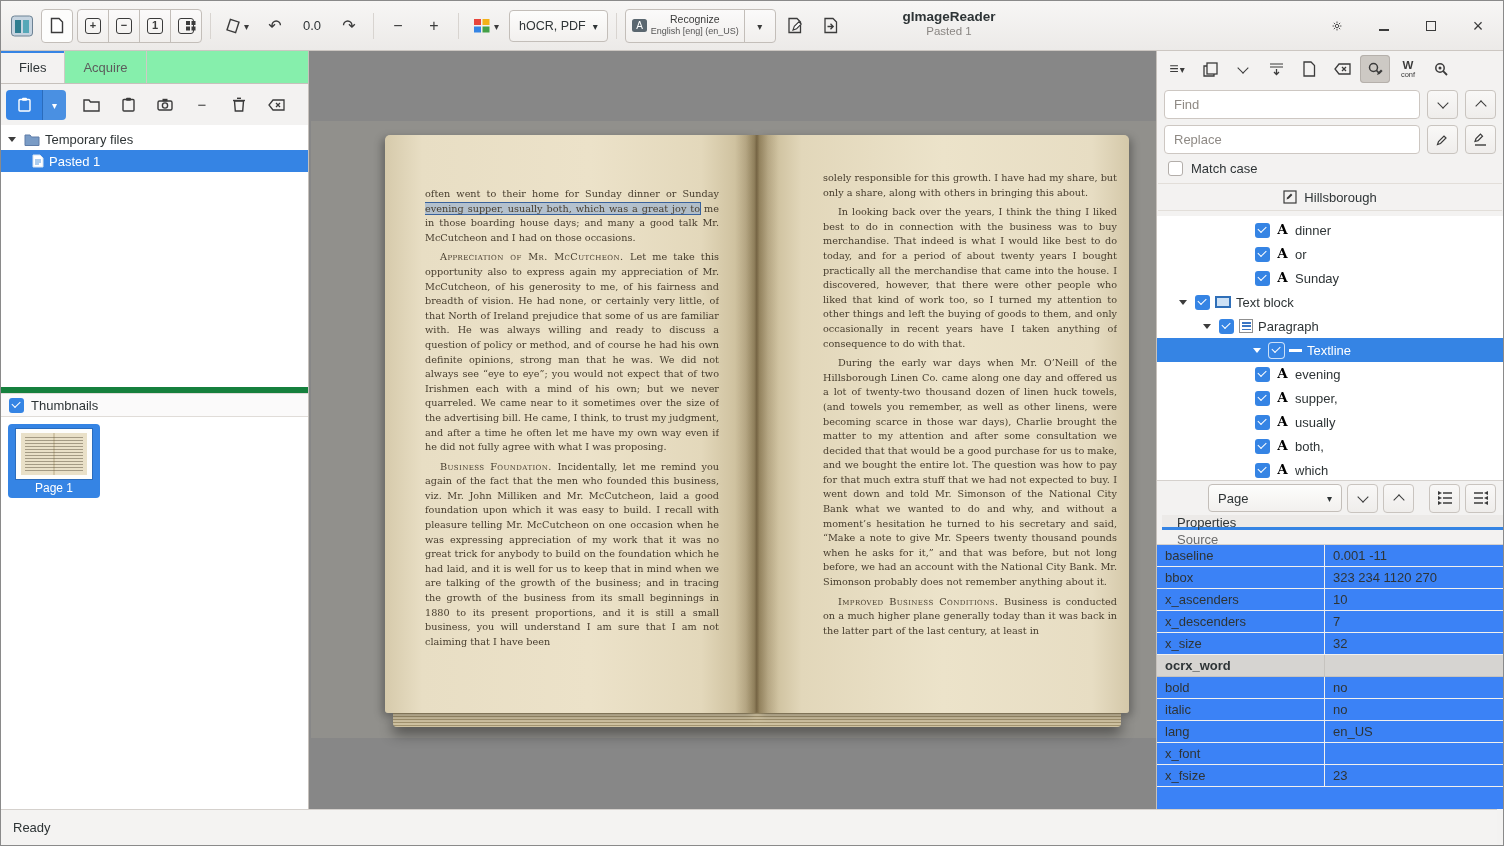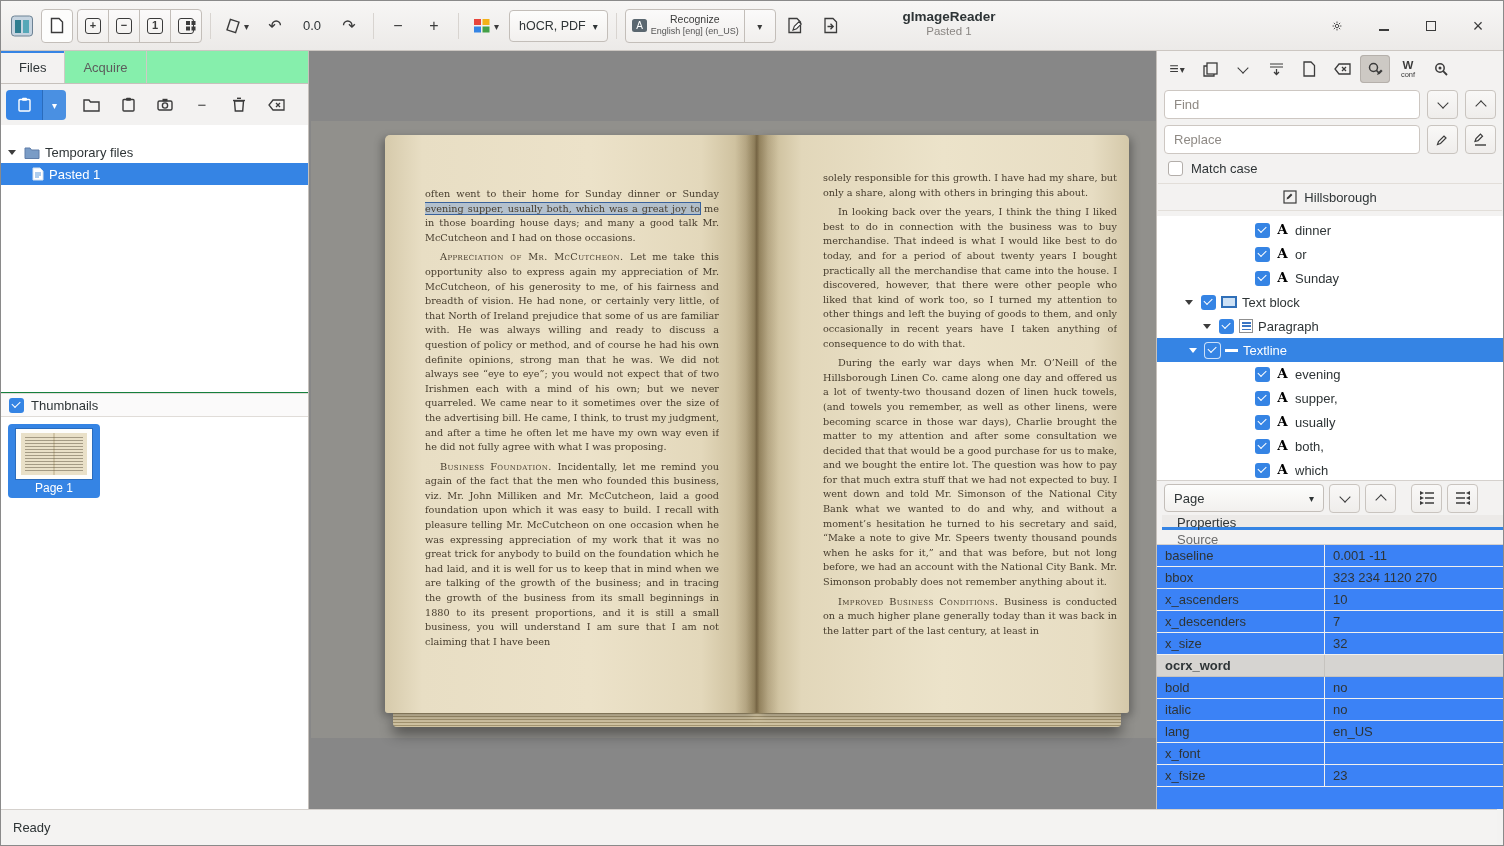--- a/index.html
+++ b/index.html
@@ -41,21 +41,21 @@
   
   .lp {width:308px;flex:none;background:#f3f2f1;border-right:1px solid #c6c1bc;display:flex;flex-direction:column;}
   .lp-tabs {height:33px;display:flex;background:#86efac;border-bottom:1px solid #c6c1bc;}
   .lp-tab {padding:0 18px;display:flex;align-items:center;font-size:13px;color:#5c5c5c;border-right:1px solid #cfcac5;}
   .lp-tab.active {background:#f3f2f1;color:#2e3436;box-shadow:inset 0 2px 0 #3584e4;}
   .lp-toolbar {height:41px;display:flex;align-items:center;gap:3px;padding:0 5px;}
   .fbtn {width:34px;height:30px;border:none;background:transparent;border-radius:4px;display:flex;align-items:center;justify-content:center;color:#3b3b3b;font-size:15px;}
   .bluesplit {display:flex;margin-right:5px;}
   .bsl {width:36px;height:30px;background:#3584e4;border:none;border-radius:4px 0 0 4px;display:flex;align-items:center;justify-content:center;color:#fff;}
   .bsr {width:24px;height:30px;background:#4a90e2;border:none;border-left:1px solid #2a6cbd;border-radius:0 4px 4px 0;color:#fff;display:flex;align-items:center;justify-content:center;}
-  .lp-tree {height:268px;background:#fff;border-bottom:1px solid #15803d;font-size:13px;padding-top:16px;}
+  .lp-tree {height:268px;background:#fff;border-bottom:6px solid #15803d;font-size:13px;padding-top:3px;}
   .trow {height:22px;display:flex;align-items:center;gap:5px;padding:0 4px;}
   .trow.sel {background:#3584e4;color:#fff;}
   .exp {width:0;height:0;border-left:4px solid transparent;border-right:4px solid transparent;border-top:5.5px solid #3d3d3d;flex:none;margin:0 3px;}
   .indsp {width:22px;flex:none;}
   .lp-thhdr {height:24px;display:flex;align-items:center;gap:7px;padding:0 8px;background:#fbfafa;border-top:1px solid #e0dcd8;border-bottom:1px solid #e0dcd8;font-size:13px;}
   .lp-thumbs {flex:1;background:#fff;padding:7px;}
   .thumb {width:92px;background:#3584e4;border-radius:4px;padding:5px 4px 3px;display:flex;flex-direction:column;align-items:center;gap:2px;}
   .timg {width:76px;height:50px;background:#fdfdfc;position:relative;box-shadow:0 0 0 1px #2a6cbd;}
   .timg::before {content:"";position:absolute;left:5px;right:5px;top:4px;bottom:4px;background:linear-gradient(to right,#e9e0c8 48%,#c3b694 50%,#e9e0c8 52%);}
   .timg::after {content:"";position:absolute;left:9px;right:9px;top:8px;bottom:8px;background:repeating-linear-gradient(to bottom,rgba(95,85,65,.5) 0 1px,transparent 1px 3px);}
@@ -107,21 +107,21 @@
   .otr.sel {background:#3584e4;color:#fff;}
   .otr.sel .exp {border-top-color:#fff;}
   .otr.sel .cb {box-shadow:0 0 0 1px rgba(255,255,255,.75);}
   .ic-word {width:15px;text-align:center;font-weight:700;font-size:13.5px;color:#000;flex:none;font-family:"DejaVu Serif",serif;line-height:1;}
   .ic-block {width:16px;height:12px;border:2px solid #2f6fb8;background:#cde1f5;flex:none;}
   .ic-para {width:14px;height:14px;background:#fff;border:1px solid #8f8f8f;flex:none;padding:2px 1.5px;display:flex;flex-direction:column;justify-content:space-between;}
   .ic-para i {height:1.5px;background:#3a76c4;display:block;}
   .ic-line {width:13px;height:3px;background:#1a1a1a;flex:none;}
   .otr.sel .ic-line {background:#fff;}
   .rp-pagerow {height:34px;display:flex;align-items:center;gap:5px;padding:0 7px;background:#f3f2f1;}
-  .combo.pg {flex:1;max-width:160px;height:28px;justify-content:space-between;font-size:13px;}
+  .combo.pg {flex:1;max-width:160px;height:28px;justify-content:space-between;font-size:13px;margin-left:44px;}
   .mla {margin-left:10px;}
   .rp-tabs {height:30px;display:flex;background:#f3f2f1;border-bottom:1px solid #d5d1cd;padding-left:5px;gap:2px;flex-direction:column;}
   .rtab {padding:0 15px;display:flex;align-items:center;font-size:13px;color:#6b6b6b;}
   .rtab.active {color:#2e3436;background:#eceae8;box-shadow:inset 0 -3px 0 #3584e4;}
   .rp-props {flex:1;background:#3b82f6;overflow:hidden;}
   .prow {display:flex;height:22px;align-items:center;border-bottom:1px solid #f1f0ee;font-size:13px;}
   .pkey {width:168px;flex:none;padding-left:8px;align-self:stretch;display:flex;align-items:center;border-right:1px solid #f1f0ee;}
   .pval {flex:1;padding-left:8px;}
   .prow.hdr {background:#d6d4d1;font-weight:700;border-bottom-color:#c6c3bf;}
   .prow.hdr .pkey {border-right-color:#c6c3bf;}
@@ -469,41 +469,41 @@
             <span class="cb"></span>
             <span class="ic-word">A</span>
             <span class="lbl">or</span>
           </div>
           <div class="otr" style="padding-left: 78px;">
             <span class="slot"></span>
             <span class="cb"></span>
             <span class="ic-word">A</span>
             <span class="lbl">Sunday</span>
           </div>
-          <div class="otr" style="padding-left: 24px;">
+          <div class="otr" style="padding-left: 18px;">
             <span class="slot">
               <span class="exp"></span>
             </span>
             <span class="cb"></span>
             <span class="ic-block"></span>
             <span class="lbl">Text block</span>
           </div>
           <div class="otr" style="padding-left: 42px;">
             <span class="slot">
               <span class="exp"></span>
             </span>
             <span class="cb"></span>
             <span class="ic-para">
               <i></i>
               <i></i>
               <i></i>
             </span>
             <span class="lbl">Paragraph</span>
           </div>
-          <div class="otr sel" style="padding-left: 28px;">
+          <div class="otr sel" style="padding-left: 92px;">
             <span class="slot">
               <span class="exp"></span>
             </span>
             <span class="cb"></span>
             <span class="ic-line"></span>
             <span class="lbl">Textline</span>
           </div>
           <div class="otr" style="padding-left: 78px;">
             <span class="slot"></span>
             <span class="cb"></span>

